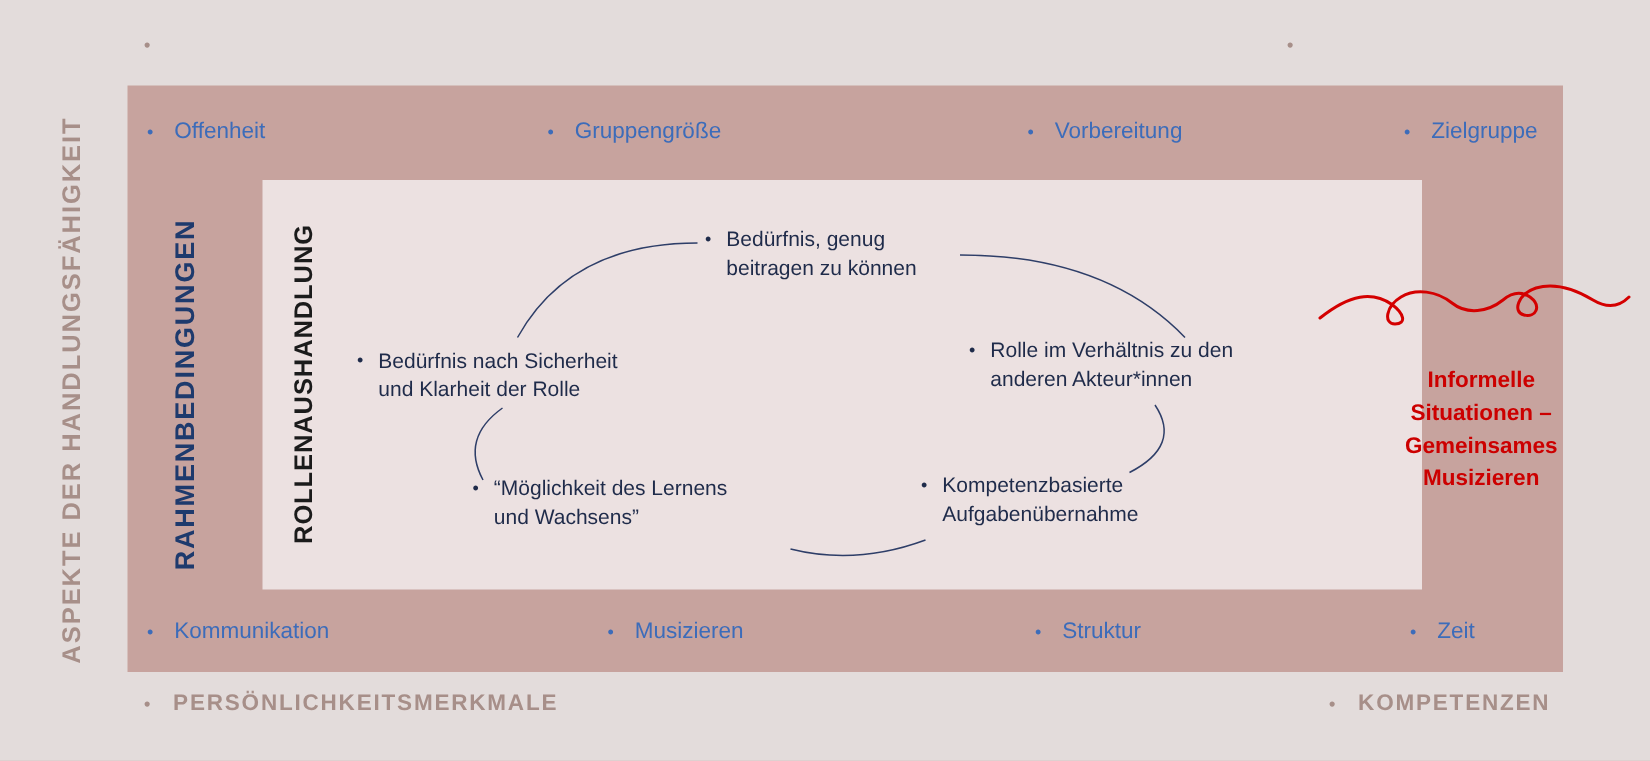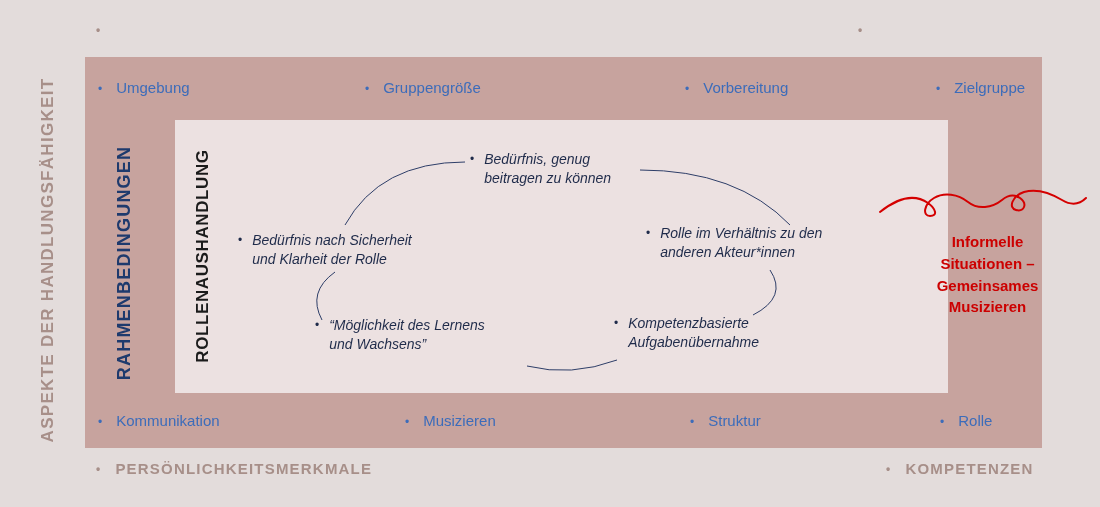--- a/index.html
+++ b/index.html
@@ -64,30 +64,30 @@
     font-size:17px; letter-spacing:0.6px;
   }
   .cycle-svg { position:absolute; left:0; top:0; width:773px; height:273px; }
   .cycle-svg path { stroke:#2e3e68; stroke-width:1; fill:none; }
 
   .cycle-item {
     position:absolute; display:flex; gap:10px;
     color:#1f2b4a; font-size:14px; line-height:1.35;
   }
   .cycle-item .bul { font-size:12px; line-height:1.6; }
-  .cycle-item .txt { white-space:pre-line;font-style:italic; }
+  .cycle-item .txt { white-space:pre-line; }
   .ci-top { left:295px; top:30px; }
   .ci-left { left:63px;  top:111px; }
   .ci-right { left:471px; top:104px; }
   .ci-bl { left:140px; top:196px; }
   .ci-br { left:439px; top:194px; }
 
   
   .red-note {
-    position:absolute; left:925px; top:231px; width:125px;
+    position:absolute; left:925px; top:243px; width:125px;
     text-align:center; color:#cc0000; font-weight:700;
     font-size:15px; line-height:1.45; white-space:pre-line;
   }
   .squiggle { position:absolute; left:875px; top:183px; pointer-events:none; }
   .squiggle path { stroke:#d40000; stroke-width:2; fill:none; stroke-linecap:round; }
 </style>
 </head>
 <body>
 
 <div class="canvas">
@@ -107,21 +107,21 @@
     <span>KOMPETENZEN</span>
   </div>
 
   <div class="left-vertical">ASPEKTE DER HANDLUNGSFÄHIGKEIT</div>
 
   <div class="frame">
     <div class="frame-vlabel">RAHMENBEDINGUNGEN</div>
 
     <div class="blue-item t0">
       <span class="bul">•</span>
-      <span>Umgebung</span>
+      <span>Offenheit</span>
     </div>
     <div class="blue-item t1">
       <span class="bul">•</span>
       <span>Gruppengröße</span>
     </div>
     <div class="blue-item t2">
       <span class="bul">•</span>
       <span>Vorbereitung</span>
     </div>
     <div class="blue-item t3">
@@ -136,21 +136,21 @@
     <div class="blue-item b1">
       <span class="bul">•</span>
       <span>Musizieren</span>
     </div>
     <div class="blue-item b2">
       <span class="bul">•</span>
       <span>Struktur</span>
     </div>
     <div class="blue-item b3">
       <span class="bul">•</span>
-      <span>Rolle</span>
+      <span>Zeit</span>
     </div>
 
     <div class="inner">
       <div class="inner-vlabel">ROLLENAUSHANDLUNG</div>
 
       <svg class="cycle-svg" viewBox="0 0 773 273">
         <path d="M 170 105 Q 205 42 290 42"></path>
         <path d="M 465 50 Q 562 50 615 105"></path>
         <path d="M 595 150 Q 613 177 578 195"></path>
         <path d="M 442 240 Q 396 257 352 246"></path>

